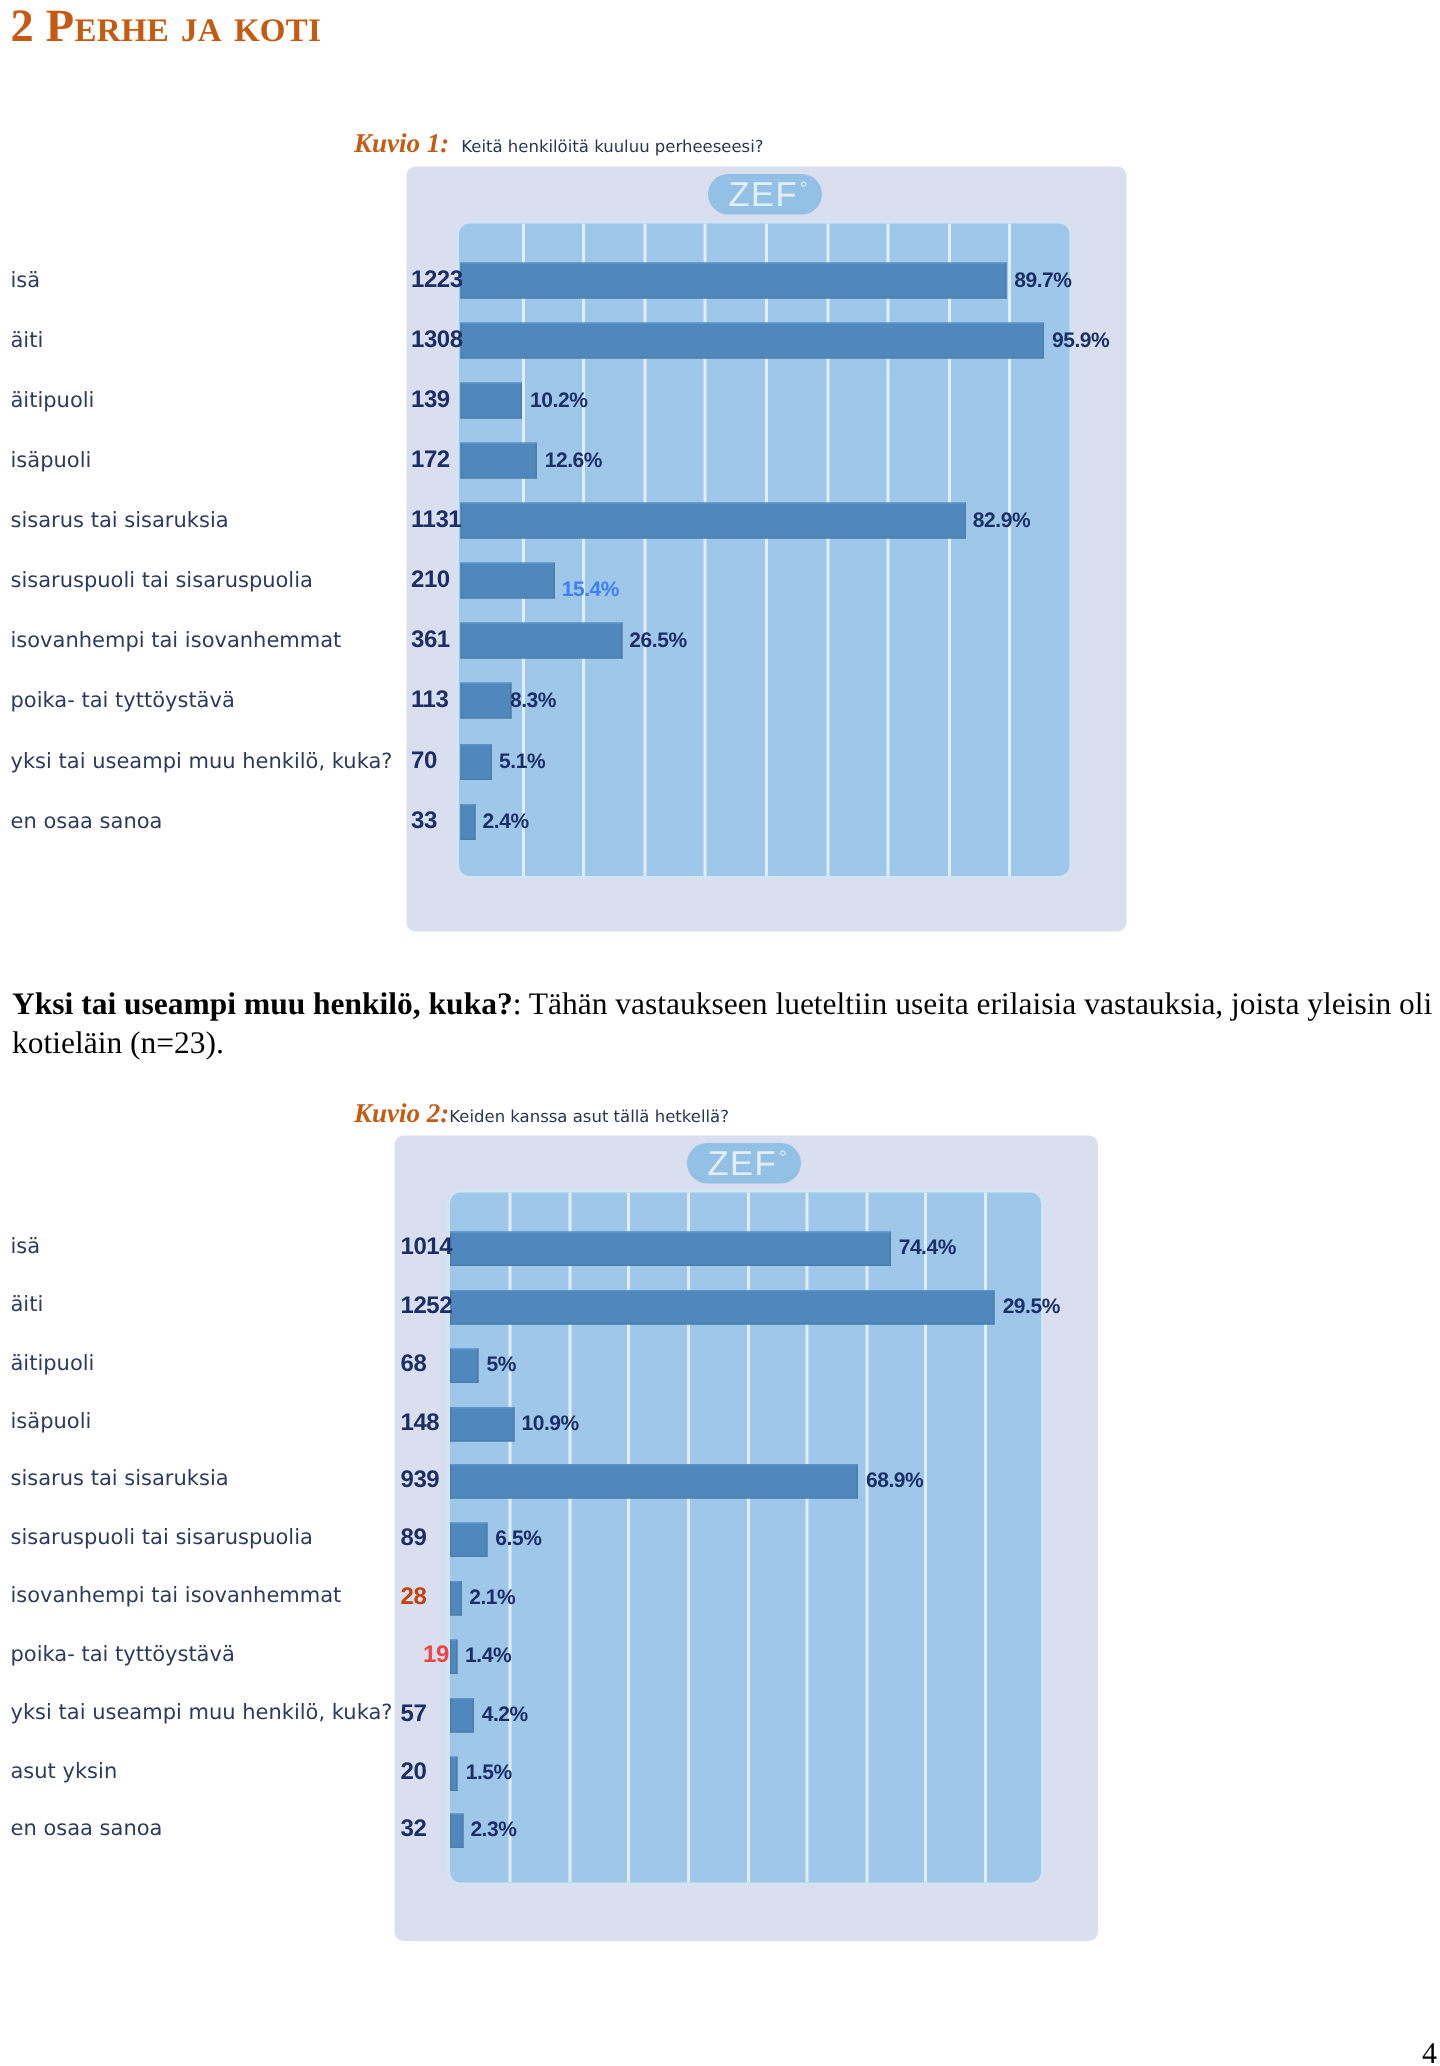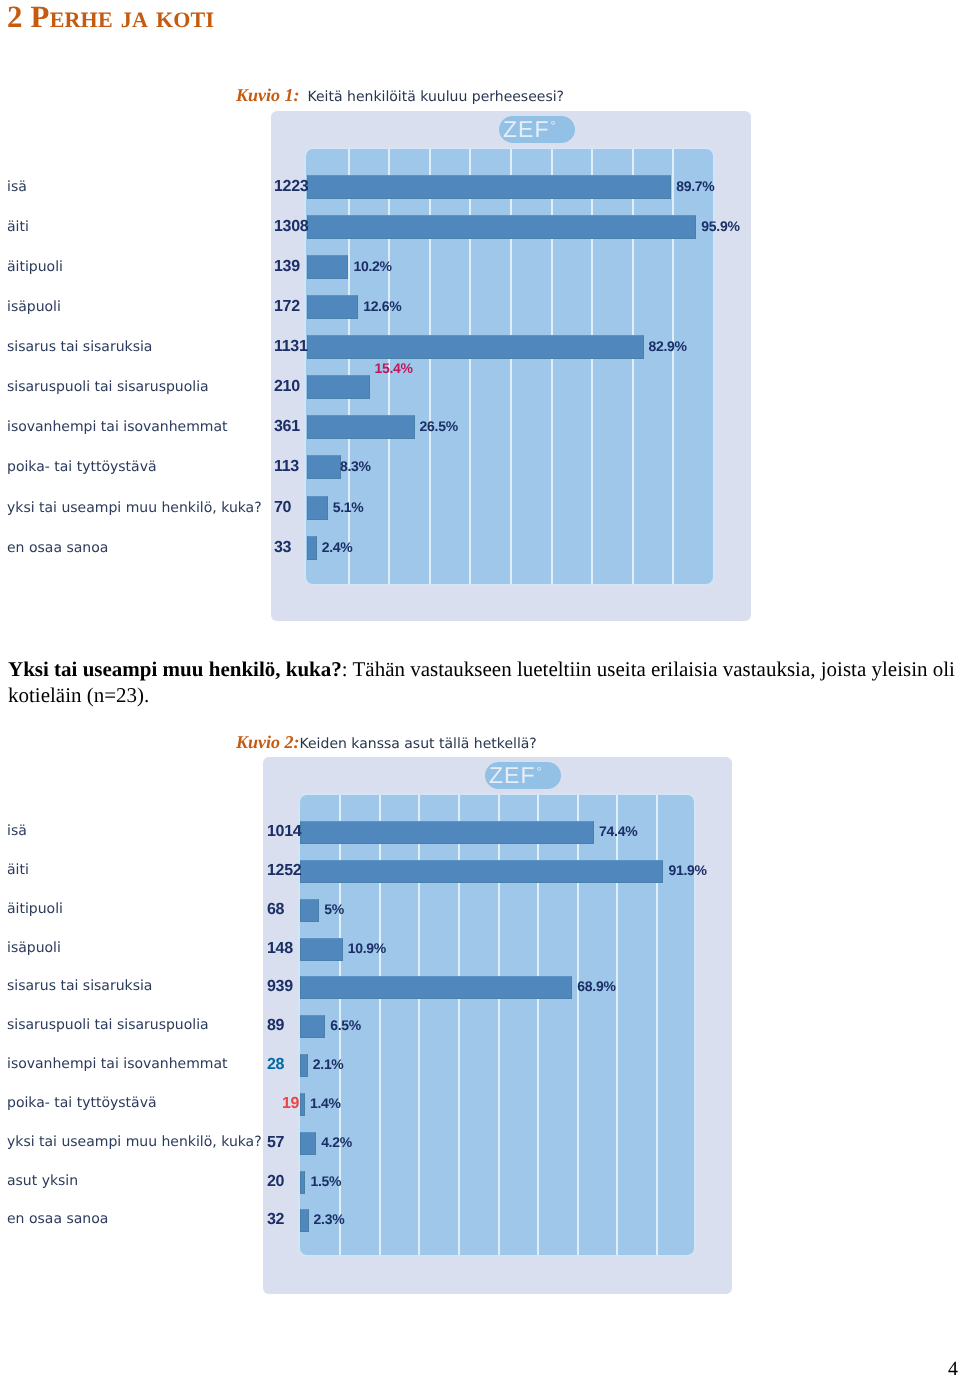--- a/index.html
+++ b/index.html
@@ -5,29 +5,29 @@
 <style>
   html,body{margin:0;padding:0;}
   *{-webkit-font-smoothing:antialiased;text-rendering:geometricPrecision;}
   body{-webkit-font-smoothing:antialiased;}
   body{width:960px;height:1377px;background:#fff;font-family:"Liberation Serif",serif;position:relative;overflow:hidden;}
   .page{position:relative;width:852px;height:1377px;}
   .h1{position:absolute;left:7px;top:-1px;color:#c55a11;font-family:"Liberation Serif",serif;font-size:30.9px;font-weight:bold;font-variant:small-caps;letter-spacing:0.2px;}
   .cap{position:absolute;font-size:15px;white-space:nowrap;}
   .capgap{display:inline-block;}
   .cap .kw{color:#c55a11;font-weight:bold;font-style:italic;font-family:"Liberation Serif",serif;font-size:18px;}
-  .cap .ct{color:#27364f;font-family:"DejaVu Sans",sans-serif;font-size:14px;}
+  .cap .ct{color:#27364f;font-family:"DejaVu Sans",sans-serif;font-size:11px;}
   .chart{position:absolute;background:#d9dfef;border-radius:6px;}
   .plot{position:absolute;background:#9fc7ea;border-radius:7px;overflow:hidden;box-shadow:0 0 0 2px #d3e4f5;}
   .gl{position:absolute;top:0;bottom:0;width:2px;background:rgba(245,251,255,0.75);}
   .bar{position:absolute;background:#5088bd;box-sizing:border-box;border:1px solid #4a7fa9;border-top-color:#5b93c6;}
   .pct{position:absolute;color:#1b2f66;font-family:"Liberation Sans",sans-serif;font-weight:bold;font-size:14px;letter-spacing:-0.3px;white-space:nowrap;}
   .cnt{position:absolute;color:#1b2f66;font-family:"Liberation Sans",sans-serif;font-weight:bold;font-size:16px;letter-spacing:-0.3px;text-align:left;white-space:nowrap;}
   .lbl{position:absolute;color:#2c3a5c;font-family:"DejaVu Sans",sans-serif;font-size:14px;white-space:nowrap;}
-  .zef{position:absolute;background:#93c1e6;border-radius:14px;display:flex;align-items:center;justify-content:flex-start;margin-left:27px;}
+  .zef{position:absolute;background:#93c1e6;border-radius:14px;display:flex;align-items:center;justify-content:center;}
   .zeft{color:#e4eff9;font-family:"Liberation Sans",sans-serif;font-size:23px;font-weight:normal;letter-spacing:1px;line-height:1;padding-left:4px;}
   .zefr{color:#e4eff9;font-family:"Liberation Sans",sans-serif;font-size:13px;align-self:flex-start;margin-top:3px;line-height:1;margin-left:1px;}
   .para{position:absolute;font-family:"Liberation Serif",serif;font-size:21px;color:#000;line-height:25.7px;}
   .para b{font-weight:bold;}
   .pg{position:absolute;left:948px;top:1358px;font-family:"Liberation Serif",serif;font-size:20px;}
 </style>
 </head>
 <body>
 
 <div class="page">
@@ -69,21 +69,21 @@
       <div class="lbl" style="left:7px;top:259.14px;">äitipuoli</div>
       <div class="bar" style="left:307px;top:295.21000000000004px;width:51.15599999999999px;height:24px;background:#5088bd;"></div>
       <div class="pct" style="left:363.156px;top:298.21000000000004px;color:#1b2f66;">12.6%</div>
       <div class="cnt" style="left:274px;top:298.21000000000004px;color:#1b2f66;">172</div>
       <div class="lbl" style="left:7px;top:299.21000000000004px;">isäpuoli</div>
       <div class="bar" style="left:307px;top:335.28px;width:336.574px;height:24px;background:#5088bd;"></div>
       <div class="pct" style="left:648.5740000000001px;top:338.28px;color:#1b2f66;">82.9%</div>
       <div class="cnt" style="left:274px;top:338.28px;color:#1b2f66;">1131</div>
       <div class="lbl" style="left:7px;top:339.28px;">sisarus tai sisaruksia</div>
       <div class="bar" style="left:307px;top:375.35px;width:62.52400000000001px;height:24px;background:#5088bd;"></div>
-      <div class="pct" style="left:374.524px;top:360px;color:#be185d;">15.4%</div>
+      <div class="pct" style="left:374.524px;top:384px;color:#3b82f6;">15.4%</div>
       <div class="cnt" style="left:274px;top:378.35px;color:#1b2f66;">210</div>
       <div class="lbl" style="left:7px;top:379.35px;">sisaruspuoli tai sisaruspuolia</div>
       <div class="bar" style="left:307px;top:415.42px;width:107.59px;height:24px;background:#5088bd;"></div>
       <div class="pct" style="left:419.59000000000003px;top:418.42px;color:#1b2f66;">26.5%</div>
       <div class="cnt" style="left:274px;top:418.42px;color:#1b2f66;">361</div>
       <div class="lbl" style="left:7px;top:419.42px;">isovanhempi tai isovanhemmat</div>
       <div class="bar" style="left:307px;top:455.49px;width:33.698px;height:24px;background:#5088bd;"></div>
       <div class="pct" style="left:340px;top:458.49px;color:#1b2f66;">8.3%</div>
       <div class="cnt" style="left:274px;top:458.49px;color:#1b2f66;">113</div>
       <div class="lbl" style="left:7px;top:459.49px;">poika- tai tyttöystävä</div>
@@ -111,42 +111,42 @@
         <div class="gl" style="left:237.1px;"></div>
         <div class="gl" style="left:276.7px;"></div>
         <div class="gl" style="left:316.3px;"></div>
         <div class="gl" style="left:355.9px;"></div>
       </div>
       <div class="bar" style="left:299.5px;top:821px;width:294.624px;height:23px;background:#5088bd;"></div>
       <div class="pct" style="left:599.124px;top:823px;color:#1b2f66;">74.4%</div>
       <div class="cnt" style="left:267px;top:823px;color:#1b2f66;">1014</div>
       <div class="lbl" style="left:7px;top:823px;">isä</div>
       <div class="bar" style="left:299.5px;top:859.84px;width:363.92400000000004px;height:23px;background:#5088bd;"></div>
-      <div class="pct" style="left:668.424px;top:861.84px;color:#1b2f66;">91.9%</div>
+      <div class="pct" style="left:668.424px;top:861.84px;color:#1b2f66;">29.5%</div>
       <div class="cnt" style="left:267px;top:861.84px;color:#1b2f66;">1252</div>
       <div class="lbl" style="left:7px;top:861.84px;">äiti</div>
       <div class="bar" style="left:299.5px;top:898.6800000000001px;width:19.8px;height:23px;background:#5088bd;"></div>
       <div class="pct" style="left:324.3px;top:900.6800000000001px;color:#1b2f66;">5%</div>
       <div class="cnt" style="left:267px;top:900.6800000000001px;color:#1b2f66;">68</div>
       <div class="lbl" style="left:7px;top:900.6800000000001px;">äitipuoli</div>
       <div class="bar" style="left:299.5px;top:937.52px;width:43.16400000000001px;height:23px;background:#5088bd;"></div>
       <div class="pct" style="left:347.664px;top:939.52px;color:#1b2f66;">10.9%</div>
       <div class="cnt" style="left:267px;top:939.52px;color:#1b2f66;">148</div>
       <div class="lbl" style="left:7px;top:939.52px;">isäpuoli</div>
       <div class="bar" style="left:299.5px;top:976.36px;width:272.844px;height:23px;background:#5088bd;"></div>
       <div class="pct" style="left:577.344px;top:978.36px;color:#1b2f66;">68.9%</div>
       <div class="cnt" style="left:267px;top:978.36px;color:#1b2f66;">939</div>
       <div class="lbl" style="left:7px;top:978.36px;">sisarus tai sisaruksia</div>
       <div class="bar" style="left:299.5px;top:1015.2px;width:25.74px;height:23px;background:#5088bd;"></div>
       <div class="pct" style="left:330.24px;top:1017.2px;color:#1b2f66;">6.5%</div>
       <div class="cnt" style="left:267px;top:1017.2px;color:#1b2f66;">89</div>
       <div class="lbl" style="left:7px;top:1017.2px;">sisaruspuoli tai sisaruspuolia</div>
       <div class="bar" style="left:299.5px;top:1054.04px;width:8.316px;height:23px;background:#5088bd;"></div>
       <div class="pct" style="left:312.816px;top:1056.04px;color:#1b2f66;">2.1%</div>
-      <div class="cnt" style="left:267px;top:1056.04px;color:#0369a1;">28</div>
+      <div class="cnt" style="left:267px;top:1056.04px;color:#c2410c;">28</div>
       <div class="lbl" style="left:7px;top:1056.04px;">isovanhempi tai isovanhemmat</div>
       <div class="bar" style="left:299.5px;top:1092.88px;width:5.544px;height:23px;background:#5088bd;"></div>
       <div class="pct" style="left:310.044px;top:1094.88px;color:#1b2f66;">1.4%</div>
       <div class="cnt" style="left:282px;top:1094.88px;color:#ef4444;">19</div>
       <div class="lbl" style="left:7px;top:1094.88px;">poika- tai tyttöystävä</div>
       <div class="bar" style="left:299.5px;top:1131.72px;width:16.632px;height:23px;background:#5088bd;"></div>
       <div class="pct" style="left:321.132px;top:1133.72px;color:#1b2f66;">4.2%</div>
       <div class="cnt" style="left:267px;top:1133.72px;color:#1b2f66;">57</div>
       <div class="lbl" style="left:7px;top:1133.72px;">yksi tai useampi muu henkilö, kuka?</div>
       <div class="bar" style="left:299.5px;top:1170.56px;width:5.94px;height:23px;background:#5088bd;"></div>

